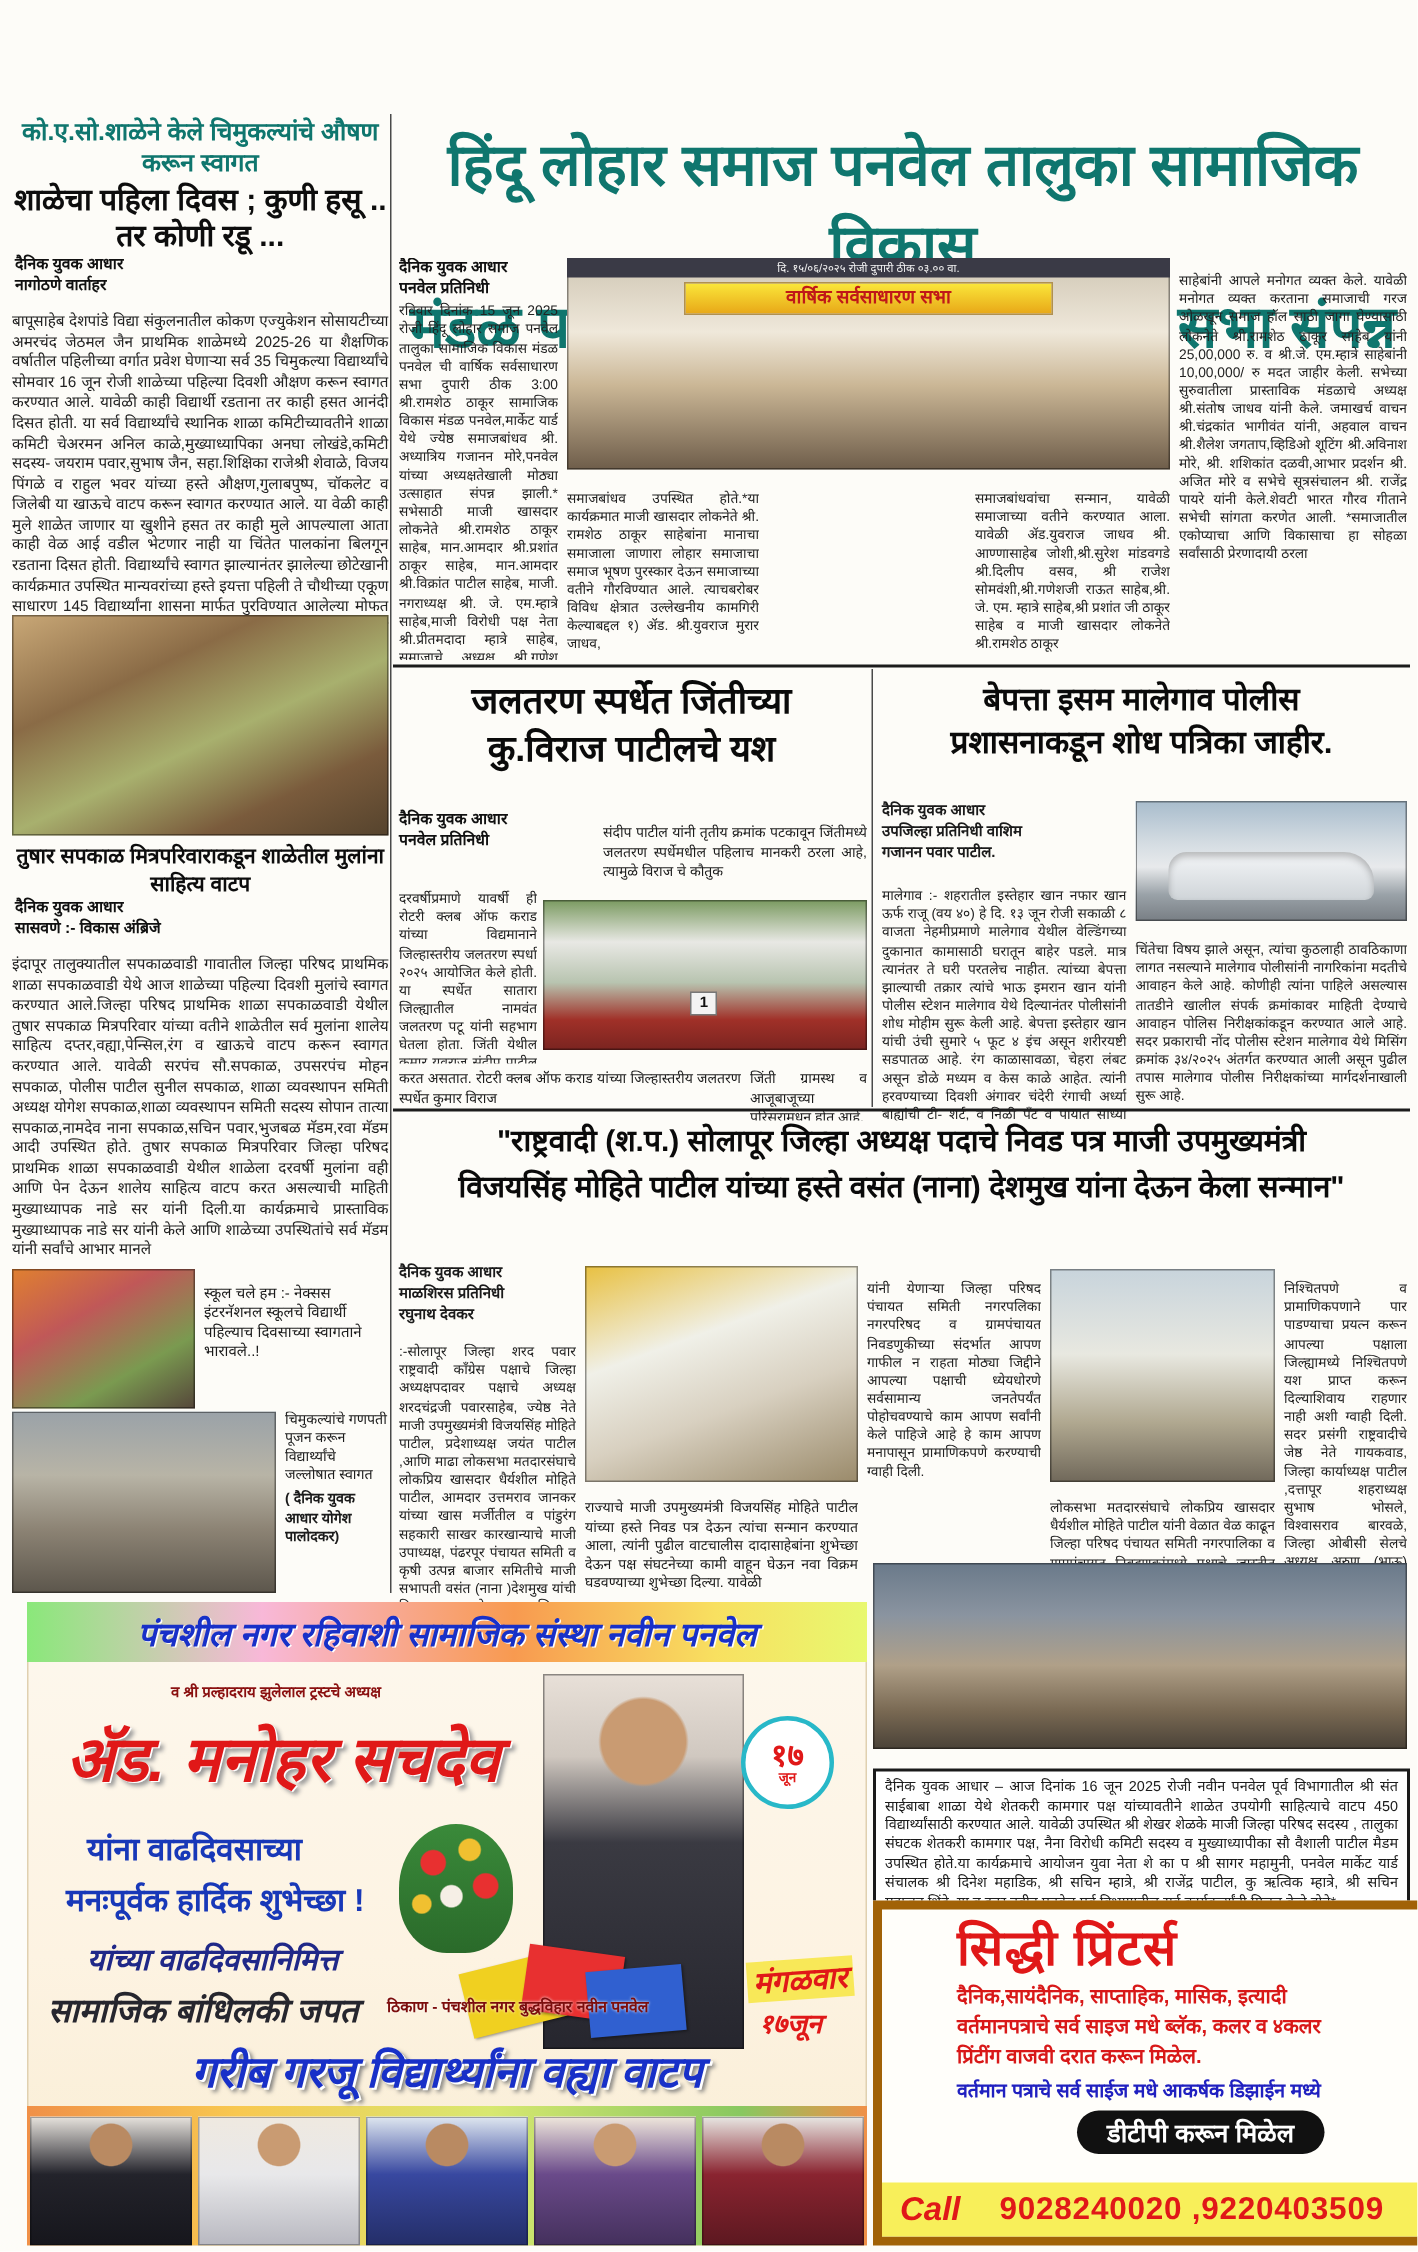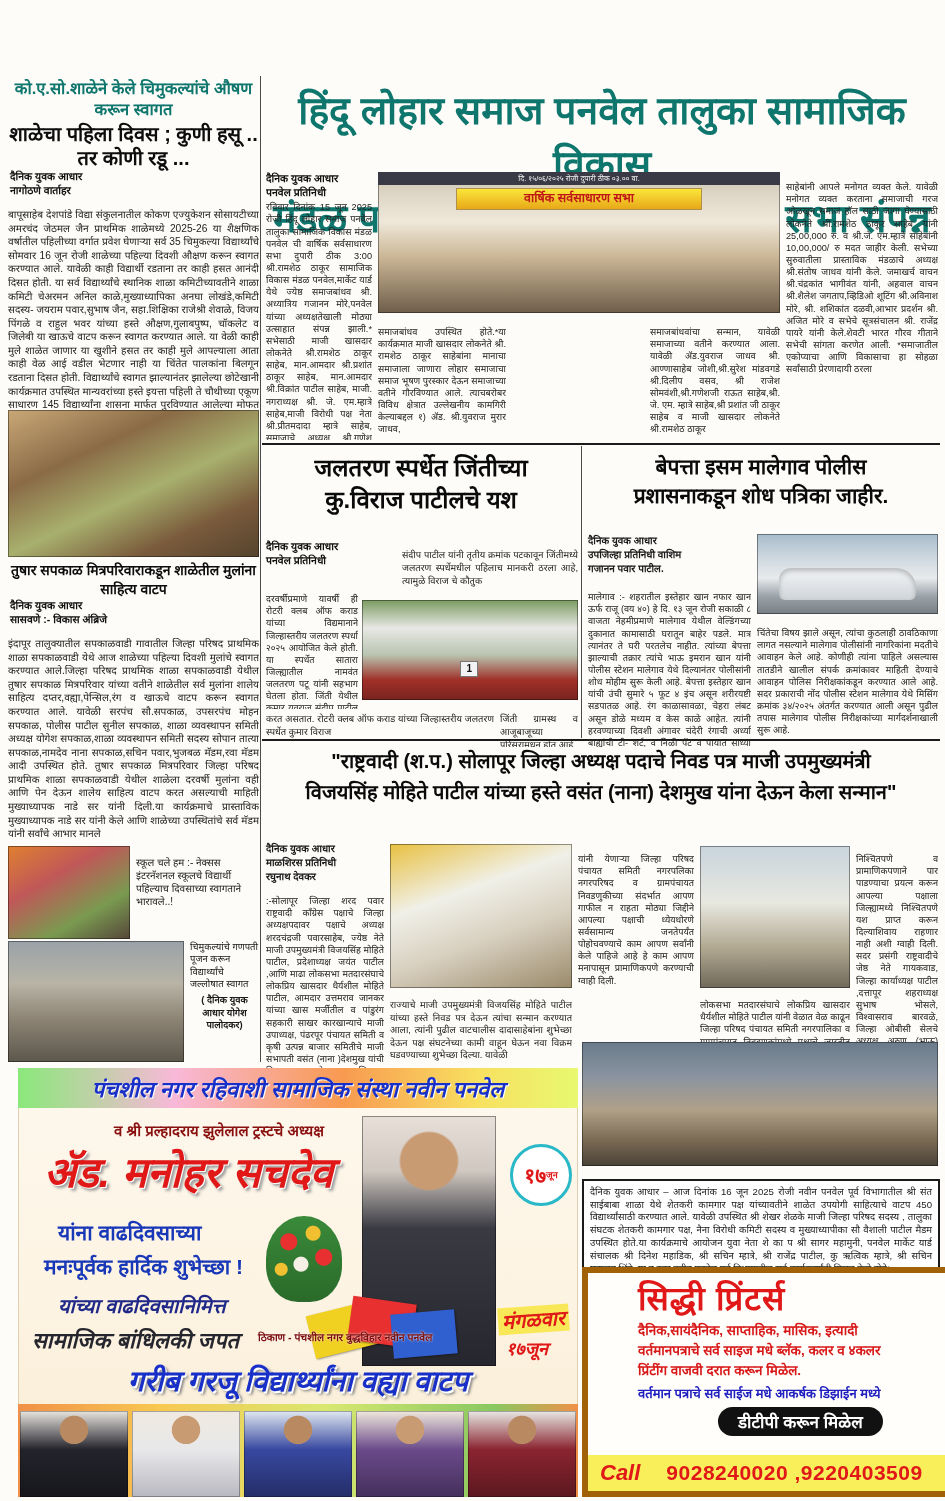--- a/index.html
+++ b/index.html
@@ -69,24 +69,24 @@
   .ncp-colA{left:266px;top:886px;width:118px;height:182px;}
   .ncp-cap{left:390px;top:990px;width:182px;height:78px;font-size:9.4px;line-height:1.33;}
   .ncp-colC{left:578px;top:844px;width:116px;height:196px;}
   .ncp-colD{left:700px;top:990px;width:150px;height:50px;}
   .ncp-colE{left:856px;top:844px;width:82px;height:190px;}
   .skp-cap{left:582px;top:1169px;width:342px;height:81px;border:2px solid #1a1a1a;padding:5px 6px;font-size:9.6px;line-height:1.35;background:#fff;}
   
   .pad{left:18px;top:1068px;width:560px;height:429px;background:linear-gradient(180deg,#fdf8ee 0%,#fdf3e2 55%,#f8ecd2 100%);overflow:hidden;box-shadow:inset 0 0 0 1px #e0d0b0;}
   .pad-head{left:0;top:0;width:560px;height:40px;background:linear-gradient(90deg,#8ae87a 0%,#f8b8d8 28%,#f89a50 58%,#f8e060 82%,#e8f870 100%);display:flex;align-items:center;justify-content:center;}
   .pad-head span{color:#1830c8;font-size:22px;font-weight:800;font-style:italic;text-shadow:1px 1px 0 #fff;}
-  .pad-sub{left:96px;top:52px;color:#8a1010;font-size:15px;font-weight:bold;}
+  .pad-sub{left:96px;top:52px;color:#8a1010;font-size:10px;font-weight:bold;}
   .pad-name{left:26px;top:74px;font-size:42px;font-weight:800;font-style:italic;color:#e01818;text-shadow:1px 1px 0 #fff,3px 3px 3px #999;}
   .pad-man{left:344px;top:48px;width:134px;height:250px;background:radial-gradient(circle at 50% 18%,#c99b72 0 13%,transparent 14%),linear-gradient(180deg,#e8e0d8 0%,#d0c8c0 22%,#3a3a42 45%,#26262e 100%);}
-  .pad-badge{left:492px;top:76px;width:56px;height:56px;border-radius:50%;background:#fff;border:3px solid #28b8c8;display:flex;flex-direction:row;align-items:center;justify-content:center;}
+  .pad-badge{left:476px;top:76px;width:56px;height:56px;border-radius:50%;background:#fff;border:3px solid #28b8c8;display:flex;flex-direction:column;align-items:center;justify-content:center;}
   .pad-badge .n{color:#e01818;font-size:21px;font-weight:800;line-height:1;}
   .pad-badge .m{color:#e01818;font-size:9px;font-weight:bold;line-height:1;}
   .pad-w1{left:40px;top:150px;font-size:21px;color:#1838b8;font-weight:bold;}
   .pad-w2{left:26px;top:184px;font-size:21px;color:#1838b8;font-weight:bold;}
   .bouquet{left:248px;top:148px;width:76px;height:86px;border-radius:50% 50% 42% 42%;background:radial-gradient(circle at 30% 30%,#e83030 0 8px,transparent 9px),radial-gradient(circle at 62% 20%,#f0c030 0 7px,transparent 8px),radial-gradient(circle at 76% 48%,#e83030 0 8px,transparent 9px),radial-gradient(circle at 46% 56%,#f6efe6 0 7px,transparent 8px),radial-gradient(circle at 20% 62%,#f0c030 0 6px,transparent 7px),linear-gradient(180deg,#3a8a3a,#2a6a2a);}
   .pad-l3{left:40px;top:224px;font-size:20px;color:#202888;font-weight:800;font-style:italic;}
   .pad-l4{left:14px;top:256px;font-size:22px;color:#26262e;font-weight:800;font-style:italic;}
   .books{left:286px;top:228px;width:150px;height:66px;}
   .bk{position:absolute;width:64px;height:44px;box-shadow:1px 1px 2px rgba(0,0,0,.4);}
   .bk1{left:6px;top:12px;background:#f0d020;transform:rotate(-14deg);}
@@ -157,21 +157,21 @@
     <div>दैनिक युवक आधार</div>
     <div>सासवणे :- विकास अंब्रिजे</div>
   </div>
   <p class="abs just clip body-txt sapkal-body">इंदापूर तालुक्यातील सपकाळवाडी गावातील जिल्हा परिषद प्राथमिक शाळा सपकाळवाडी येथे आज शाळेच्या पहिल्या दिवशी मुलांचे स्वागत करण्यात आले.जिल्हा परिषद प्राथमिक शाळा सपकाळवाडी येथील तुषार सपकाळ मित्रपरिवार यांच्या वतीने शाळेतील सर्व मुलांना शालेय साहित्य दप्तर,वह्या,पेन्सिल,रंग व खाऊचे वाटप करून स्वागत करण्यात आले. यावेळी सरपंच सौ.सपकाळ, उपसरपंच मोहन सपकाळ, पोलीस पाटील सुनील सपकाळ, शाळा व्यवस्थापन समिती अध्यक्ष योगेश सपकाळ,शाळा व्यवस्थापन समिती सदस्य सोपान तात्या सपकाळ,नामदेव नाना सपकाळ,सचिन पवार,भुजबळ मॅडम,रवा मॅडम आदी उपस्थित होते. तुषार सपकाळ मित्रपरिवार जिल्हा परिषद प्राथमिक शाळा सपकाळवाडी येथील शाळेला दरवर्षी मुलांना वही आणि पेन देऊन शालेय साहित्य वाटप करत असल्याची माहिती मुख्याध्यापक नाडे सर यांनी दिली.या कार्यक्रमाचे प्रास्ताविक मुख्याध्यापक नाडे सर यांनी केले आणि शाळेच्या उपस्थितांचे सर्व मॅडम यांनी सर्वांचे आभार मानले</p>
 
   <div class="abs photo women-photo"></div>
   <p class="abs clip hum-txt">स्कूल चले हम :- नेक्सस इंटरनॅशनल स्कूलचे विद्यार्थी पहिल्याच दिवसाच्या स्वागताने भारावले..!</p>
   <div class="abs photo slum-photo"></div>
   <div class="abs clip hum-txt2">
     <div>चिमुकल्यांचे गणपती पूजन करून विद्यार्थ्यांचे जल्लोषात स्वागत</div>
-    <div class="b" style="margin-top:4px;text-align:center;">( दैनिक युवक आधार योगेश पालोदकर)</div>
+    <div class="b" style="margin-top:4px;">( दैनिक युवक आधार योगेश पालोदकर)</div>
   </div>
 
   <div class="abs ctr swim-hl">
     <div>जलतरण स्पर्धेत जिंतीच्या</div>
     <div>कु.विराज पाटीलचे यश</div>
   </div>
   <div class="abs byline swim-by">
     <div>दैनिक युवक आधार</div>
     <div>पनवेल प्रतिनिधी</div>
   </div>

